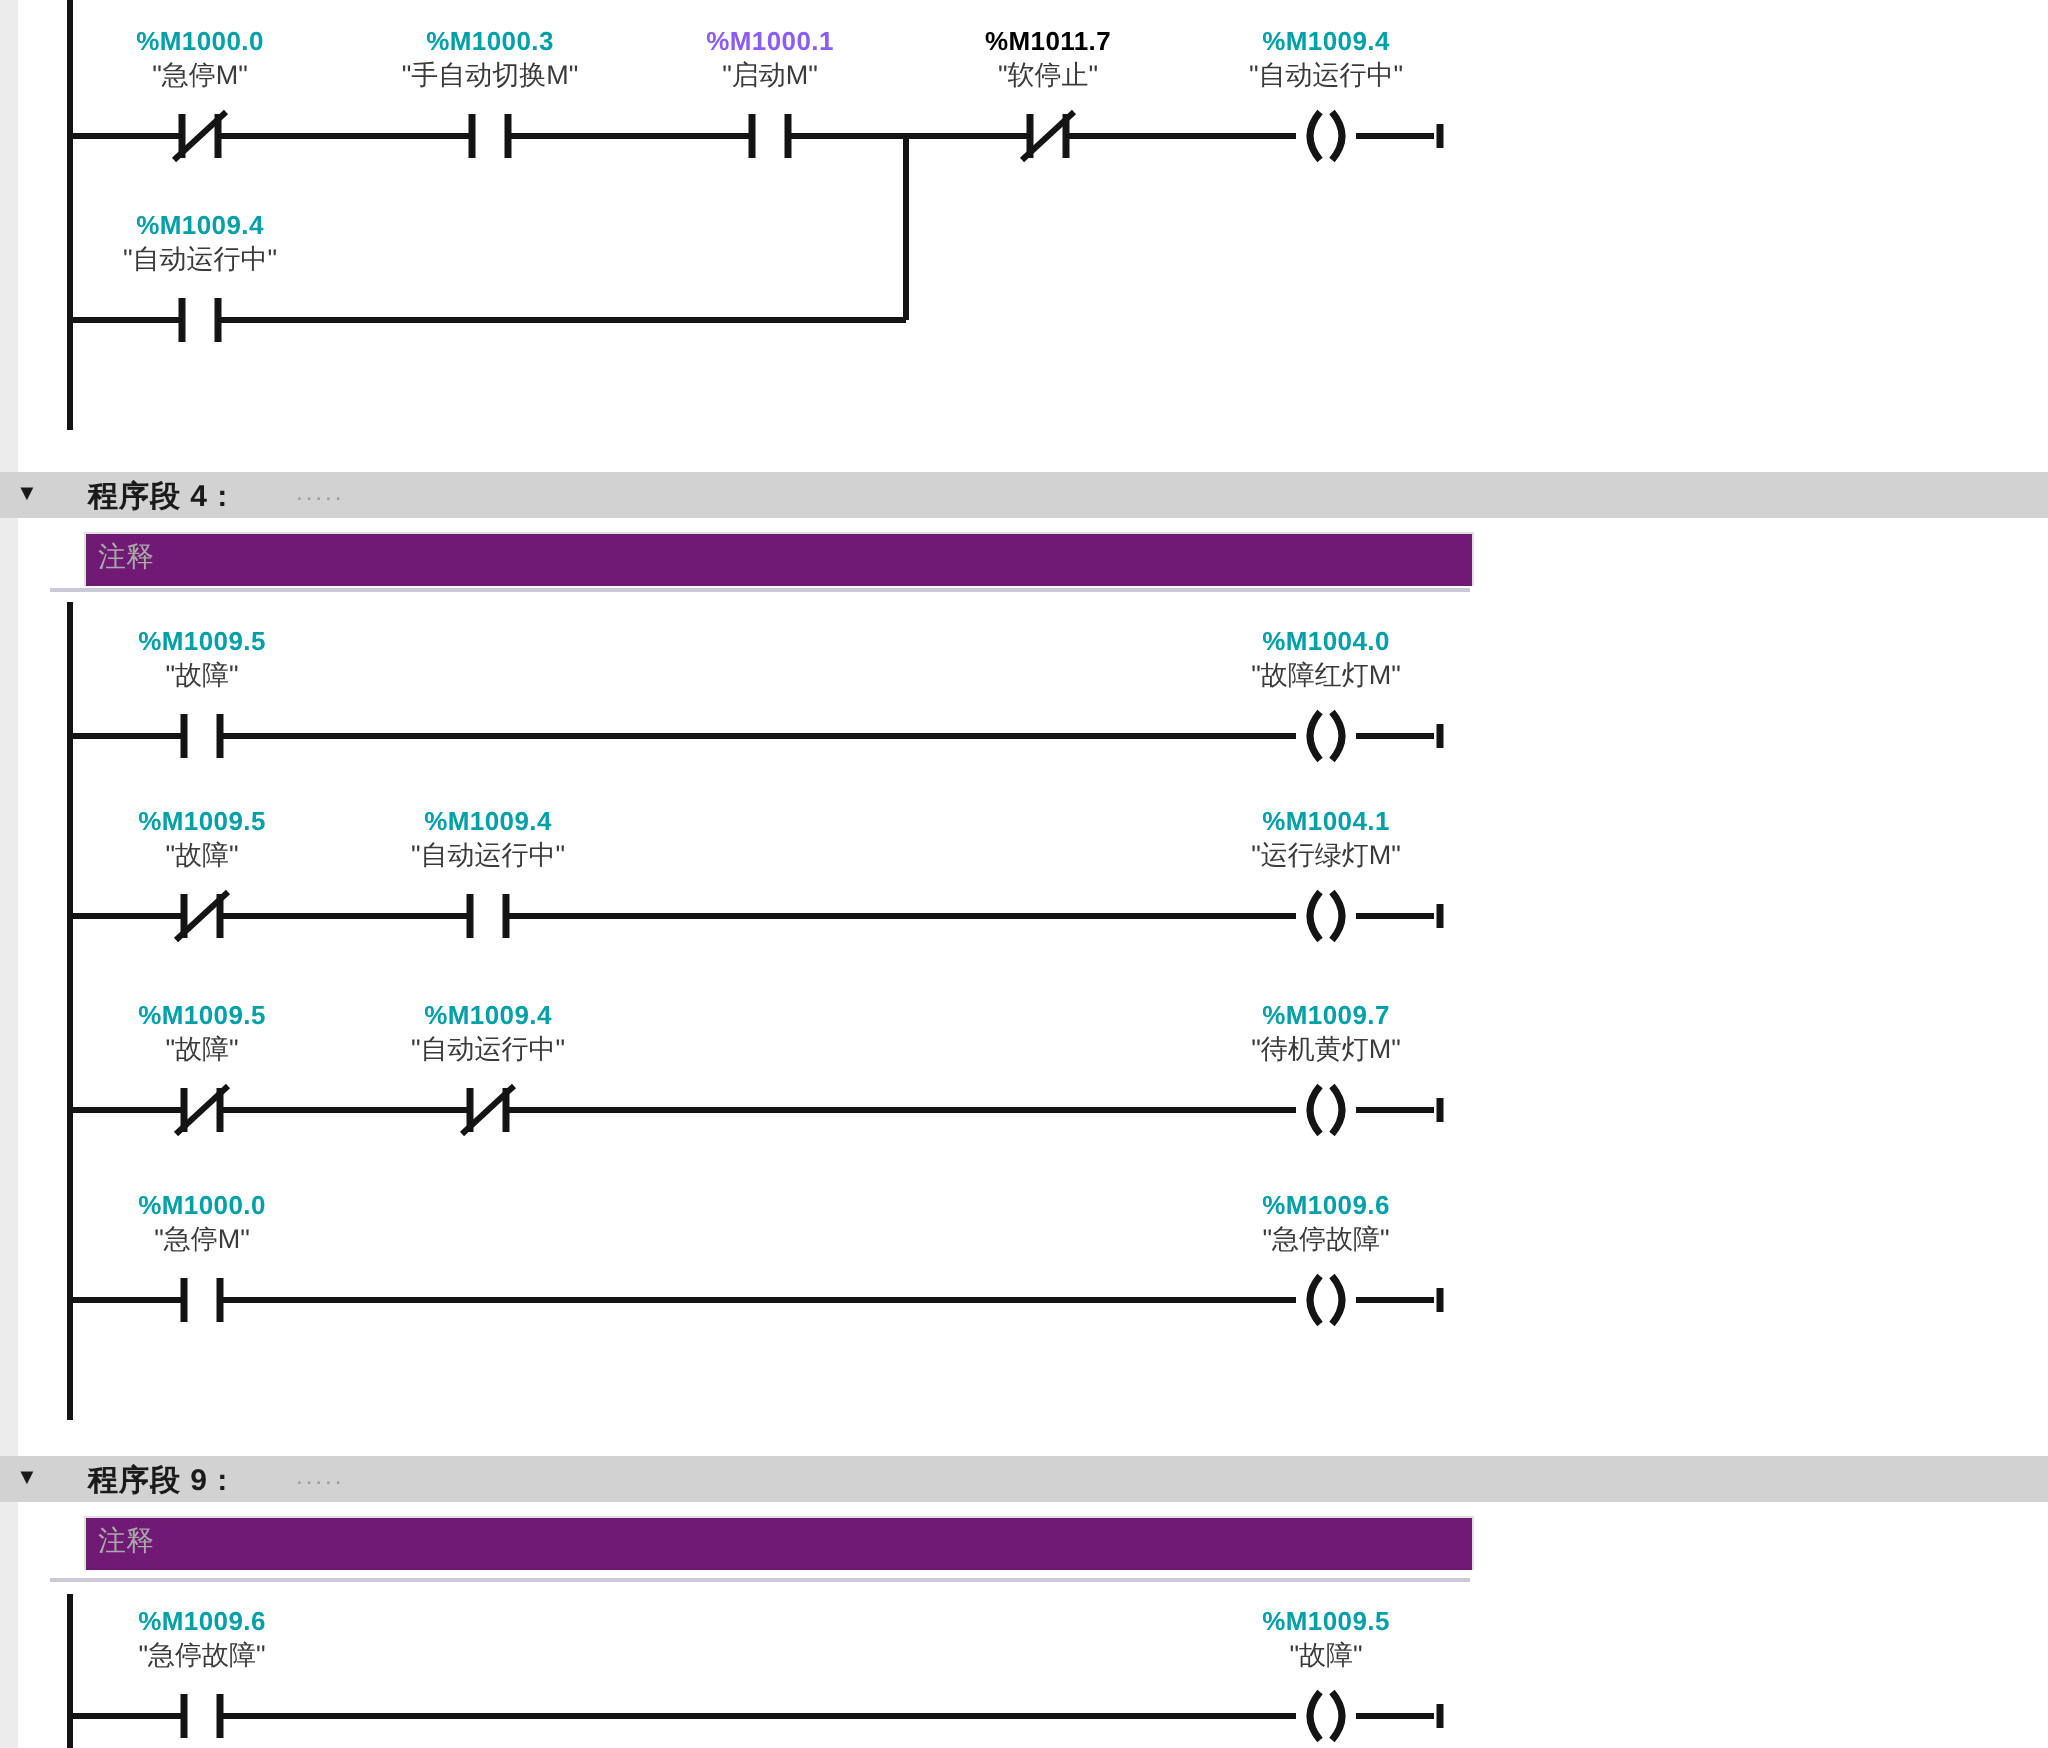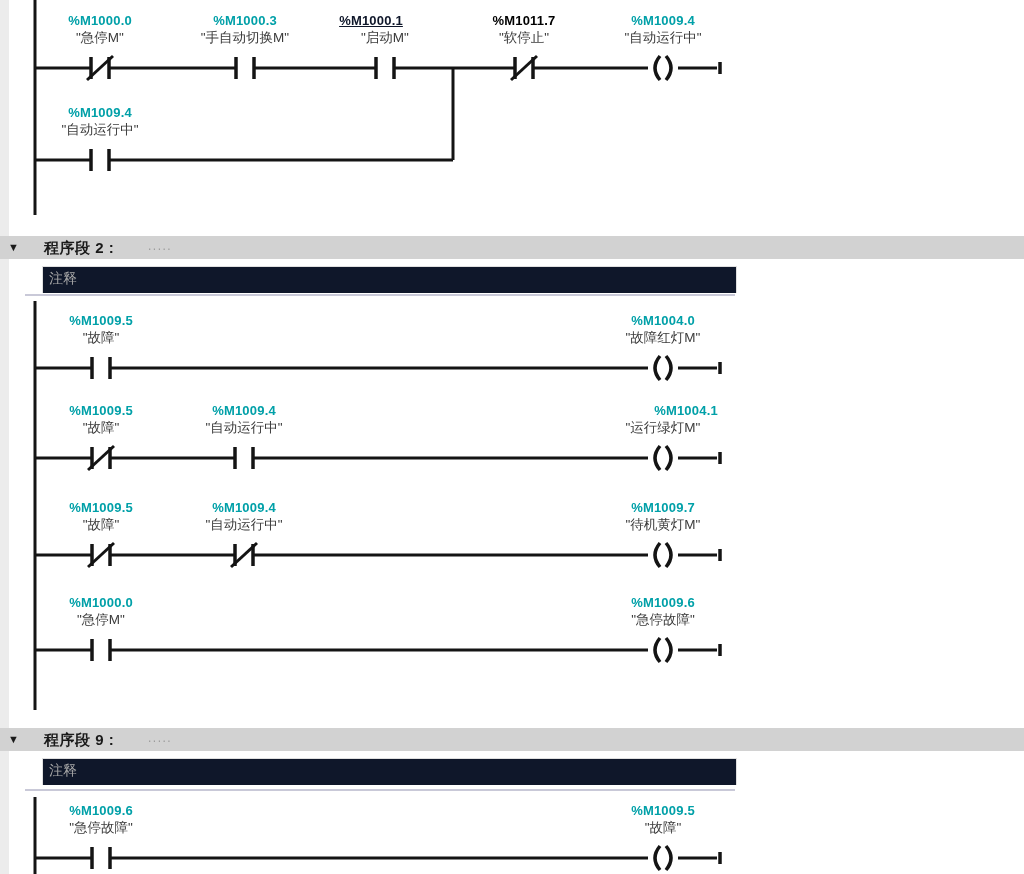--- a/index.html
+++ b/index.html
@@ -11,21 +11,21 @@
   #gutter{position:absolute;left:0;top:0;width:9px;height:874px;z-index:0;}
   #wires{position:absolute;left:0;top:0;z-index:1;}
   #labels{position:absolute;left:0;top:0;width:1024px;height:874px;z-index:2;pointer-events:none;}
   .operand{position:absolute;transform:translateX(-50%);white-space:nowrap;text-align:center;line-height:15px;pointer-events:auto;}
   .addr{font-size:13px;font-weight:bold;letter-spacing:0.2px;}
   .tagname{font-size:13.5px;}
   .net-header{position:absolute;left:0;width:1024px;height:23px;z-index:3;}
   .net-header .tri{position:absolute;left:8px;top:4px;font-size:11px;line-height:14px;}
   .net-header .title{position:absolute;left:44px;top:3px;font-size:15px;font-weight:bold;letter-spacing:0.5px;}
   .net-header .dots{position:absolute;left:148px;top:3px;font-size:12px;letter-spacing:1.5px;}
-  .comment-box{position:absolute;left:42px;width:693px;height:26px;z-index:2;background:#0f172a;text-align:right;}
+  .comment-box{position:absolute;left:42px;width:693px;height:26px;z-index:2;background:#701a75;text-align:right;}
   .comment-box span{position:absolute;left:6px;top:3px;font-size:14px;}
   .comment-sep{position:absolute;left:25px;width:710px;height:2px;z-index:2;}
 </style>
 </head>
 <body>
 
 <div id="app" style="background: rgb(255, 255, 255);">
   <div id="gutter" style="background: rgb(236, 236, 236);"></div>
   <svg id="wires" width="1024" height="874">
       <line x1="35" y1="0" x2="35" y2="215" stroke="#141414" stroke-width="3"></line>
@@ -103,56 +103,56 @@
       <path d="M 660 846 Q 650 858 660 870" fill="none" stroke="#141414" stroke-width="3.5"></path>
       <path d="M 666 846 Q 676 858 666 870" fill="none" stroke="#141414" stroke-width="3.5"></path>
       <line x1="678" y1="858" x2="717" y2="858" stroke="#141414" stroke-width="3"></line>
       <line x1="720" y1="852" x2="720" y2="864" stroke="#141414" stroke-width="3.5"></line>
     </svg>
   <div id="labels">
       <div class="operand addr" style="left: 100px; top: 13px; color: rgb(0, 160, 168);">%M1000.0</div>
       <div class="operand tagname" style="left: 100px; top: 30px; color: rgb(59, 59, 59);">"急停M"</div>
       <div class="operand addr" style="left: 245px; top: 13px; color: rgb(0, 160, 168);">%M1000.3</div>
       <div class="operand tagname" style="left: 245px; top: 30px; color: rgb(59, 59, 59);">"手自动切换M"</div>
-      <div class="operand addr" style="left: 371px; top: 13px; color: #0f172a; text-decoration: underline;">%M1000.1</div>
+      <div class="operand addr" style="left: 385px; top: 13px; color: #8b5cf6;">%M1000.1</div>
       <div class="operand tagname" style="left: 385px; top: 30px; color: rgb(59, 59, 59);">"启动M"</div>
       <div class="operand addr" style="left: 524px; top: 13px; color: #000000;">%M1011.7</div>
       <div class="operand tagname" style="left: 524px; top: 30px; color: rgb(59, 59, 59);">"软停止"</div>
       <div class="operand addr" style="left: 663px; top: 13px; color: rgb(0, 160, 168);">%M1009.4</div>
       <div class="operand tagname" style="left: 663px; top: 30px; color: rgb(59, 59, 59);">"自动运行中"</div>
       <div class="operand addr" style="left: 100px; top: 105px; color: rgb(0, 160, 168);">%M1009.4</div>
       <div class="operand tagname" style="left: 100px; top: 122px; color: rgb(59, 59, 59);">"自动运行中"</div>
       <div class="operand addr" style="left: 101px; top: 313px; color: rgb(0, 160, 168);">%M1009.5</div>
       <div class="operand tagname" style="left: 101px; top: 330px; color: rgb(59, 59, 59);">"故障"</div>
       <div class="operand addr" style="left: 663px; top: 313px; color: rgb(0, 160, 168);">%M1004.0</div>
       <div class="operand tagname" style="left: 663px; top: 330px; color: rgb(59, 59, 59);">"故障红灯M"</div>
       <div class="operand addr" style="left: 101px; top: 403px; color: rgb(0, 160, 168);">%M1009.5</div>
       <div class="operand tagname" style="left: 101px; top: 420px; color: rgb(59, 59, 59);">"故障"</div>
       <div class="operand addr" style="left: 244px; top: 403px; color: rgb(0, 160, 168);">%M1009.4</div>
       <div class="operand tagname" style="left: 244px; top: 420px; color: rgb(59, 59, 59);">"自动运行中"</div>
-      <div class="operand addr" style="left: 663px; top: 403px; color: rgb(0, 160, 168); margin-left: 23px;">%M1004.1</div>
+      <div class="operand addr" style="left: 663px; top: 403px; color: rgb(0, 160, 168);">%M1004.1</div>
       <div class="operand tagname" style="left: 663px; top: 420px; color: rgb(59, 59, 59);">"运行绿灯M"</div>
       <div class="operand addr" style="left: 101px; top: 500px; color: rgb(0, 160, 168);">%M1009.5</div>
       <div class="operand tagname" style="left: 101px; top: 517px; color: rgb(59, 59, 59);">"故障"</div>
       <div class="operand addr" style="left: 244px; top: 500px; color: rgb(0, 160, 168);">%M1009.4</div>
       <div class="operand tagname" style="left: 244px; top: 517px; color: rgb(59, 59, 59);">"自动运行中"</div>
       <div class="operand addr" style="left: 663px; top: 500px; color: rgb(0, 160, 168);">%M1009.7</div>
       <div class="operand tagname" style="left: 663px; top: 517px; color: rgb(59, 59, 59);">"待机黄灯M"</div>
       <div class="operand addr" style="left: 101px; top: 595px; color: rgb(0, 160, 168);">%M1000.0</div>
       <div class="operand tagname" style="left: 101px; top: 612px; color: rgb(59, 59, 59);">"急停M"</div>
       <div class="operand addr" style="left: 663px; top: 595px; color: rgb(0, 160, 168);">%M1009.6</div>
       <div class="operand tagname" style="left: 663px; top: 612px; color: rgb(59, 59, 59);">"急停故障"</div>
       <div class="operand addr" style="left: 101px; top: 803px; color: rgb(0, 160, 168);">%M1009.6</div>
       <div class="operand tagname" style="left: 101px; top: 820px; color: rgb(59, 59, 59);">"急停故障"</div>
       <div class="operand addr" style="left: 663px; top: 803px; color: rgb(0, 160, 168);">%M1009.5</div>
       <div class="operand tagname" style="left: 663px; top: 820px; color: rgb(59, 59, 59);">"故障"</div>
     </div>
 <div class="net-header" style="top: 236px; background: rgb(210, 210, 210);">
       <span class="tri" style="color: rgb(26, 26, 26);">▼</span>
-      <span class="title" style="color: rgb(26, 26, 26);">程序段 2 :</span>
+      <span class="title" style="color: rgb(26, 26, 26);">程序段 4 :</span>
       <span class="dots" style="color: rgb(155, 155, 155);">.....</span>
     </div>
     <div class="comment-box" style="top: 266px; border-top: 1px solid rgb(224, 224, 224); border-left: 1px solid rgb(224, 224, 224); border-right: 1px solid rgb(224, 224, 224);">
       <span style="color: rgb(169, 169, 169);">注释</span>
     </div>
     <div class="comment-sep" style="top: 294px; background: rgb(201, 201, 216);"></div>
     <div class="net-header" style="top: 728px; background: rgb(210, 210, 210);">
       <span class="tri" style="color: rgb(26, 26, 26);">▼</span>
       <span class="title" style="color: rgb(26, 26, 26);">程序段 9 :</span>
       <span class="dots" style="color: rgb(155, 155, 155);">.....</span>

